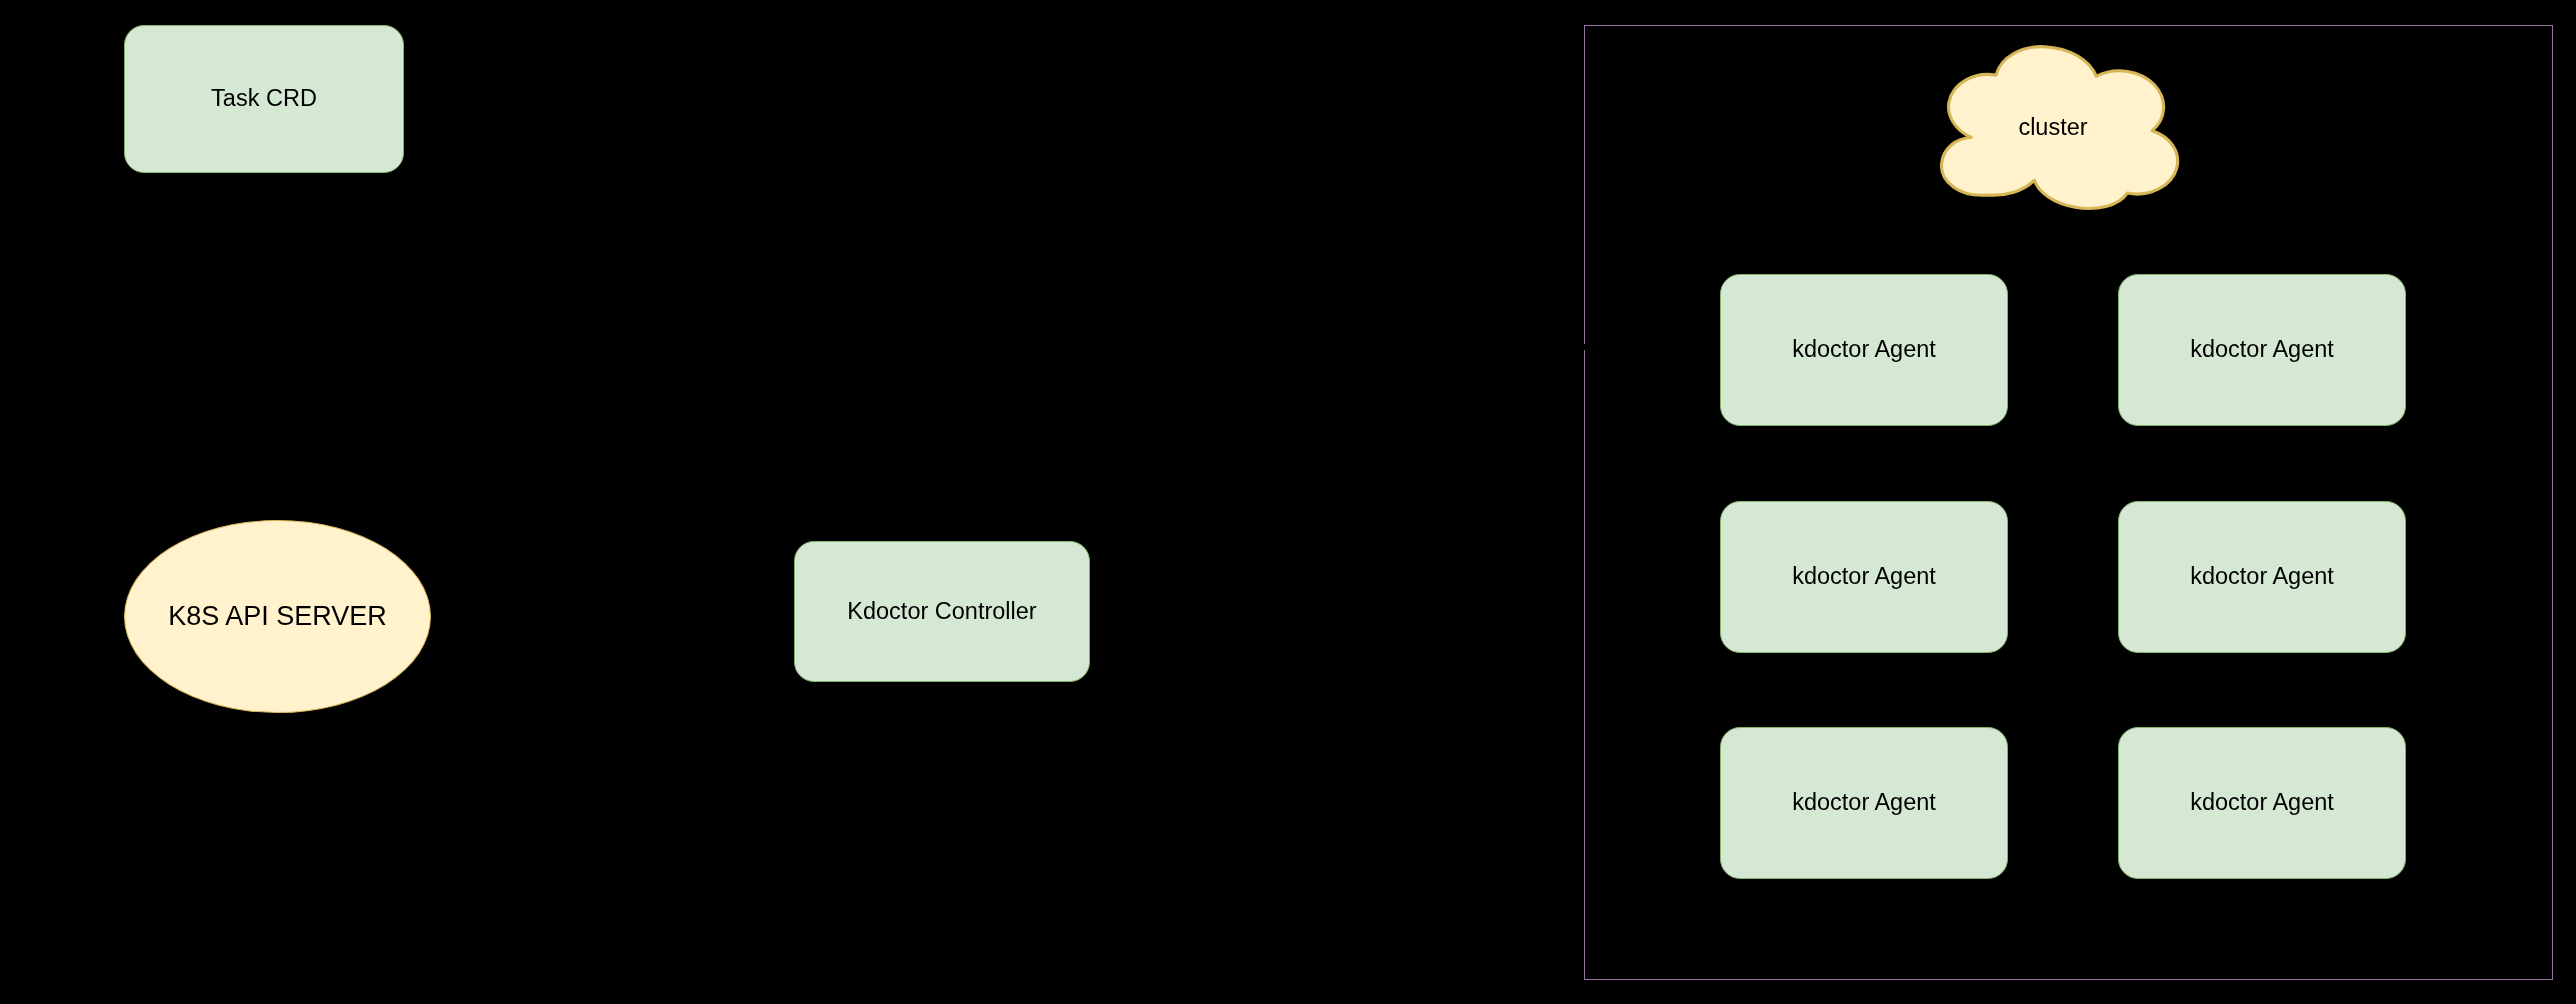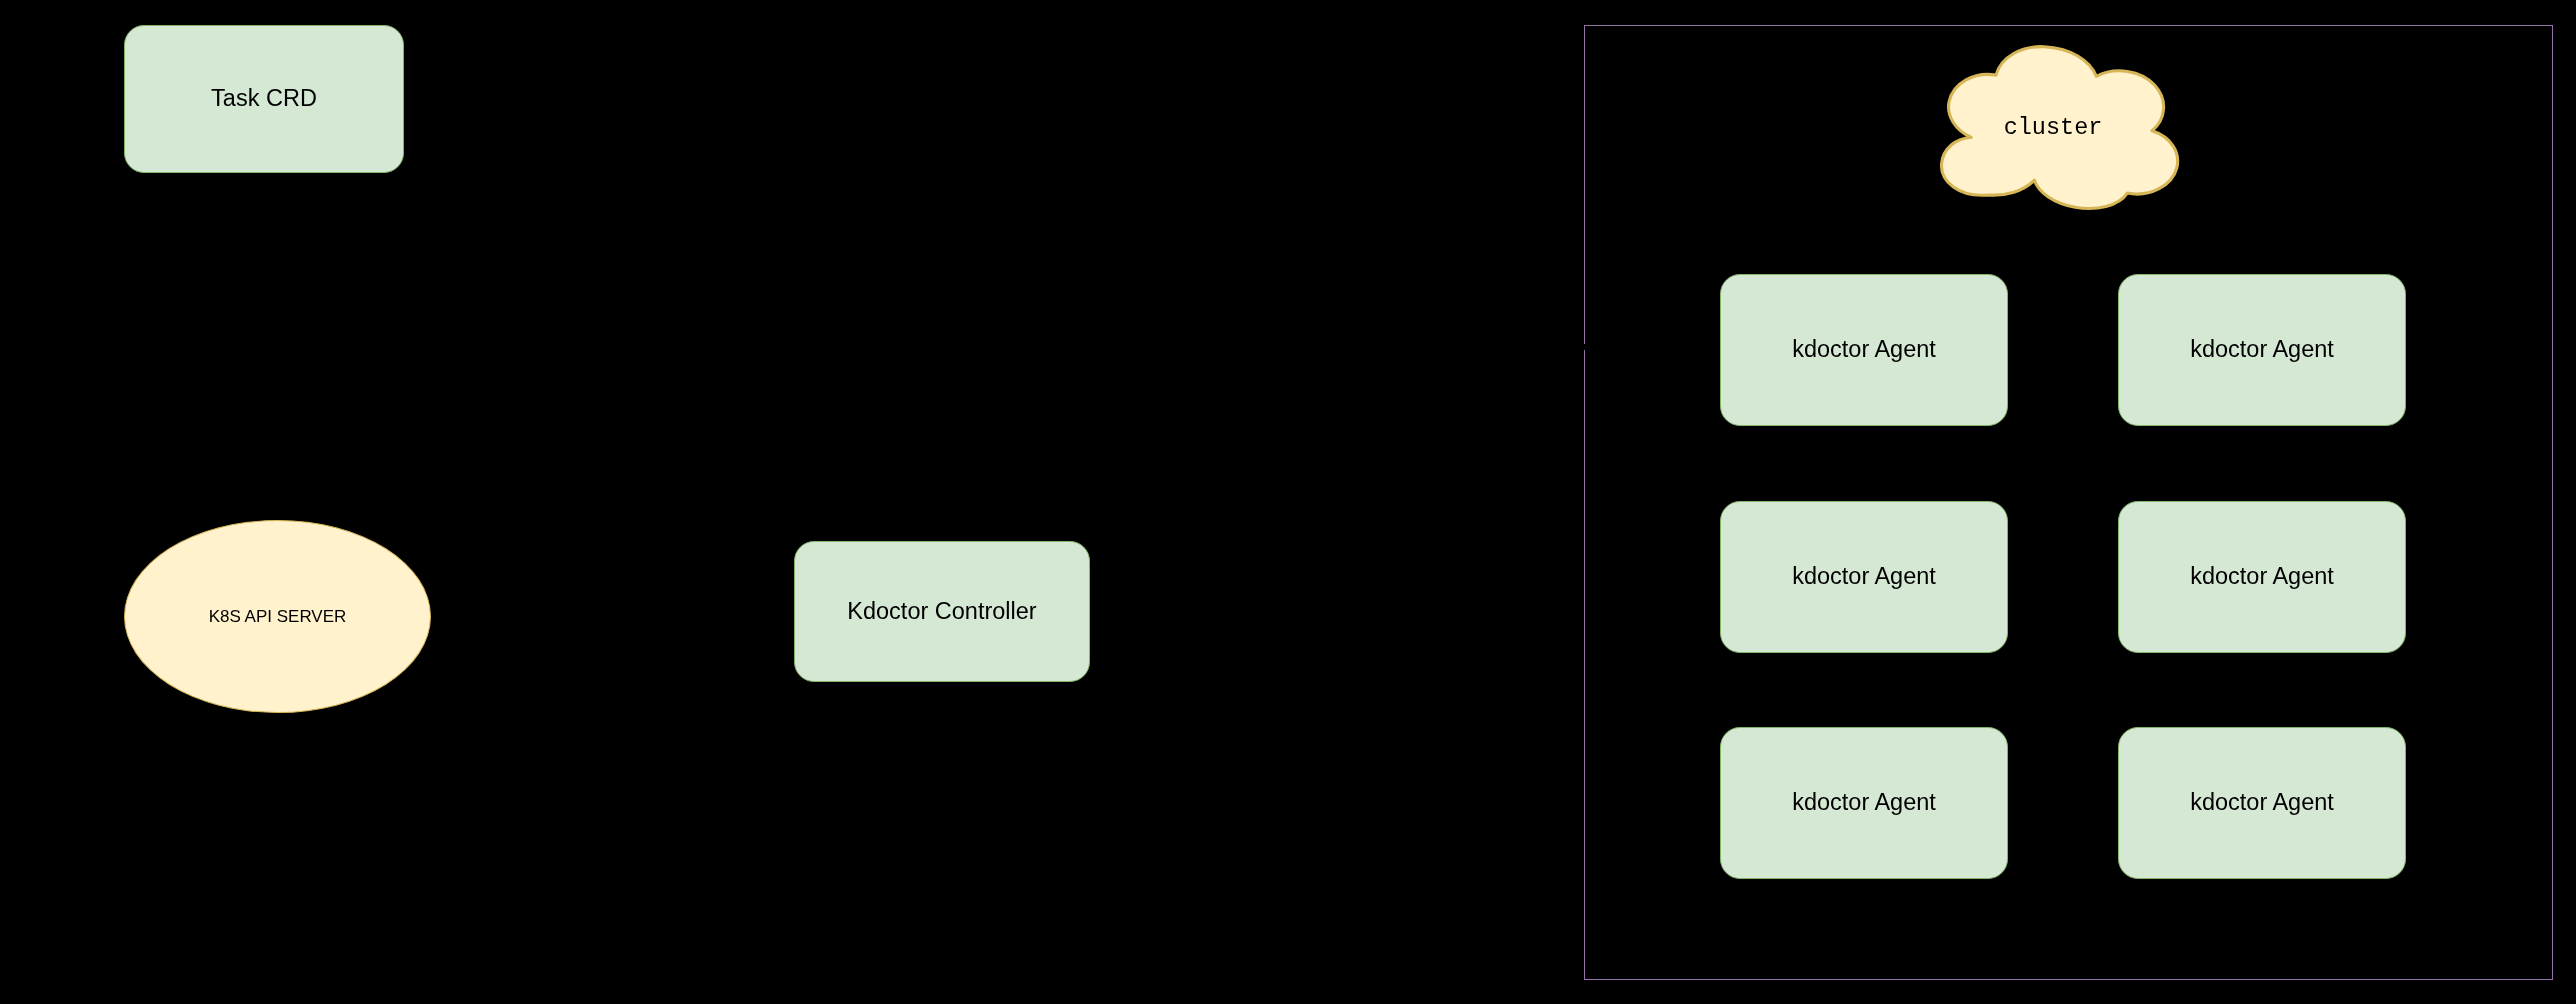--- a/index.html
+++ b/index.html
@@ -37,21 +37,21 @@
     border: 1.9px solid #82b366;
     border-radius: 20px;
     font-size: 23.5px;
   }
 
   
   .ellipse-yellow {
     background: #fff2cc;
     border: 1.9px solid #d6b656;
     border-radius: 50%;
-    font-size: 17px;
+    font-size: 27px;
   }
 
   
   .group-purple {
     background: transparent;
     border: 1.9px solid #9673a6;
     border-radius: 0;
   }
 
   
@@ -75,21 +75,20 @@
     left: 0;
     right: 0;
     top: 0;
     bottom: 0;
     display: flex;
     align-items: center;
     justify-content: center;
     font-size: 23.5px;
     color: #000000;
     pointer-events: none;
-    font-family: Liberation Mono, monospace;
   }
 </style>
 </head>
 <body>
 
 <div id="canvas">
 
   <div class="node box-green" style="left:124px; top:25px; width:280px; height:148px;">
     <span>Task CRD</span>
   </div>

